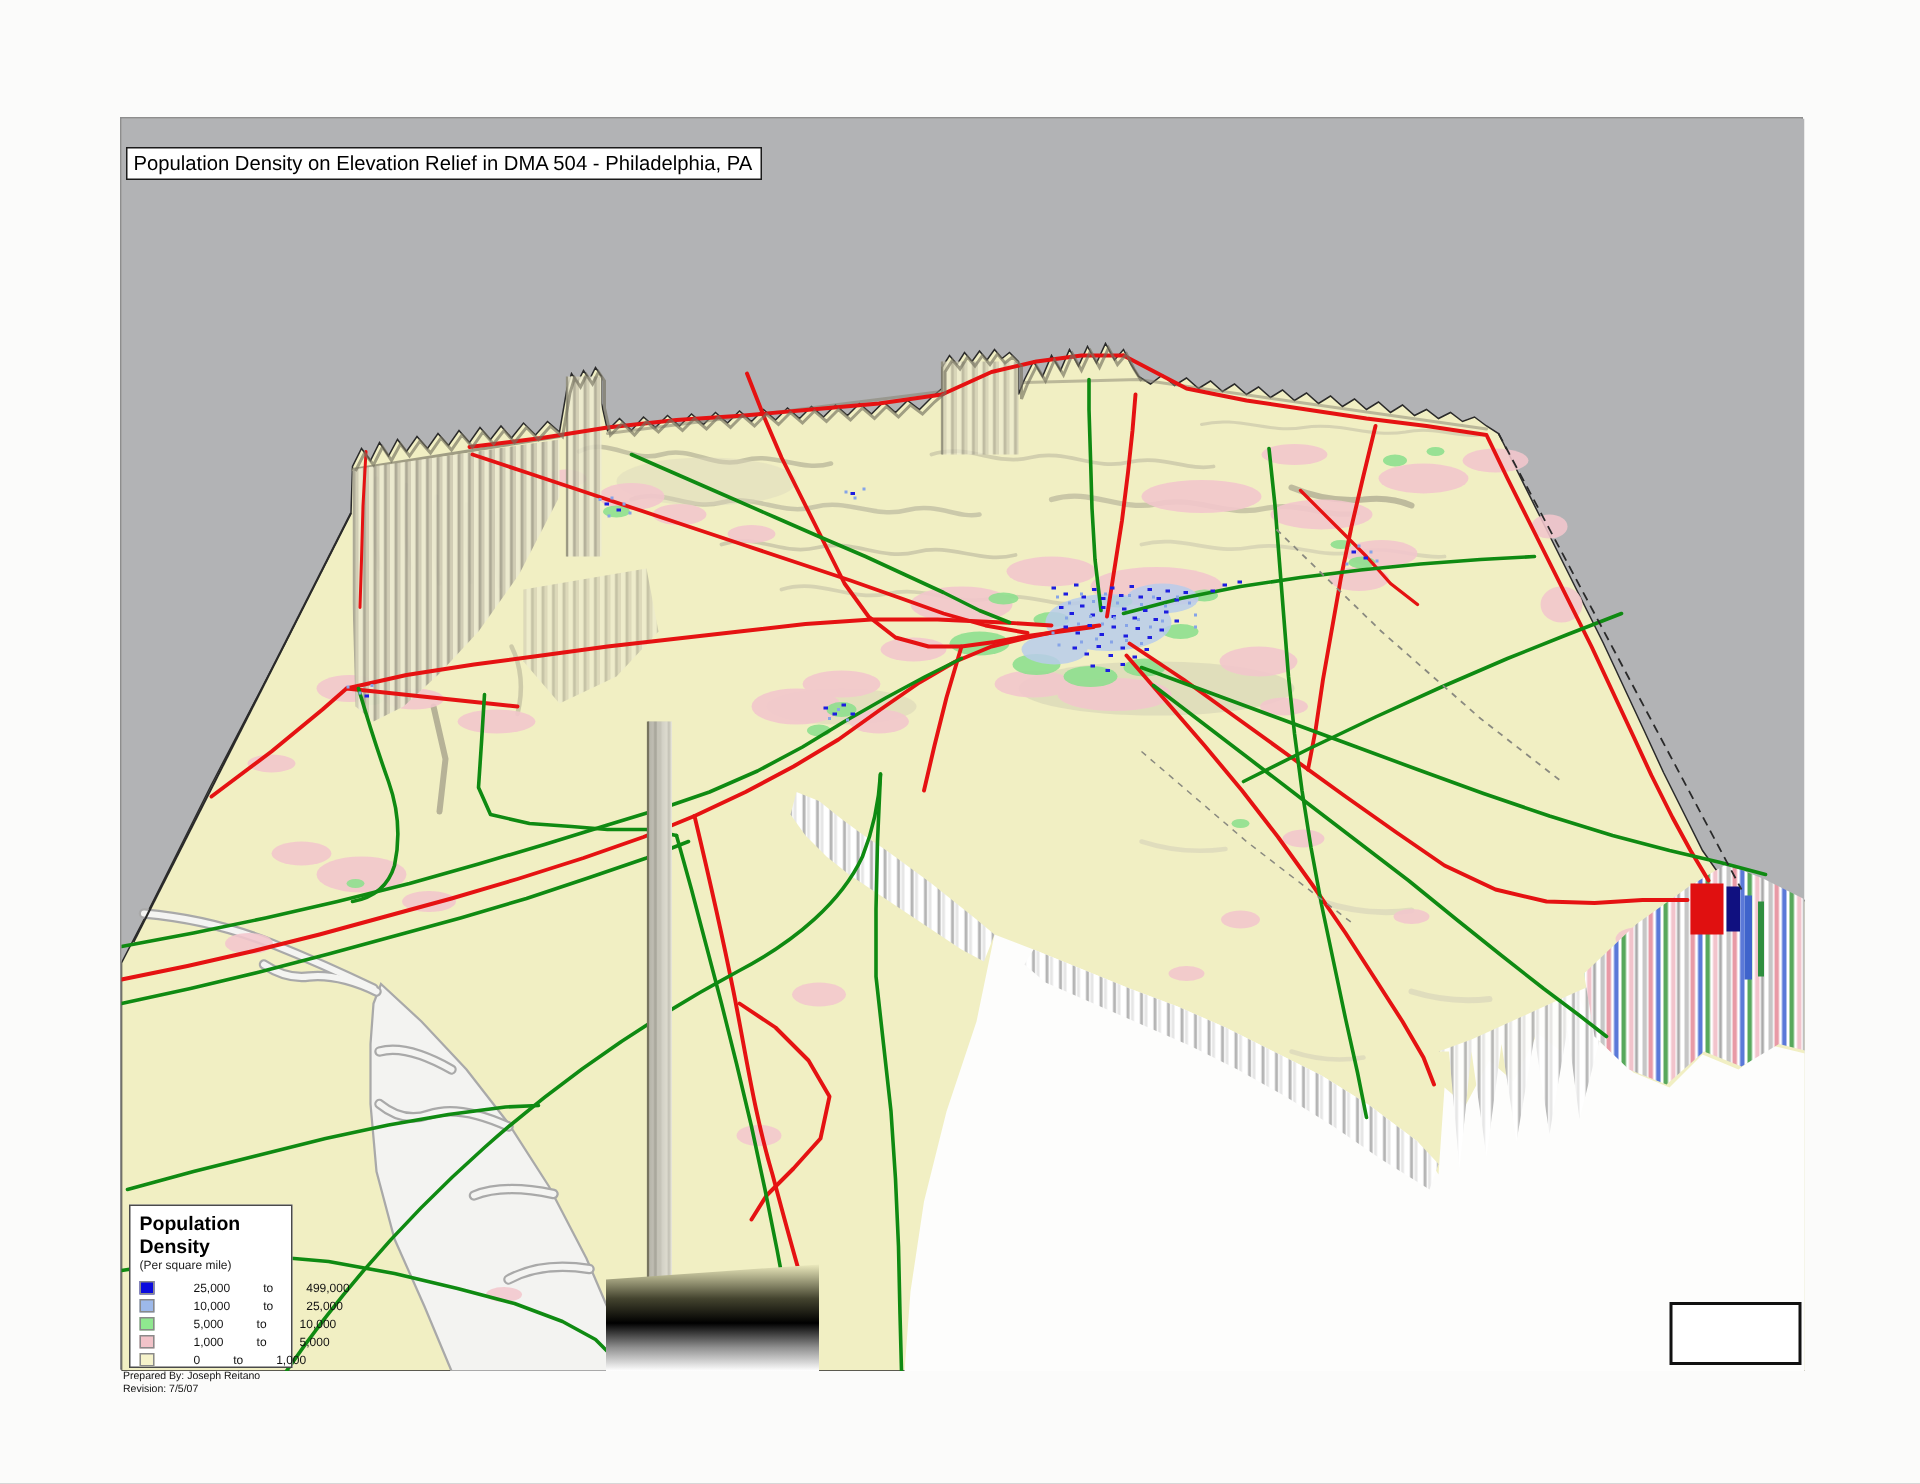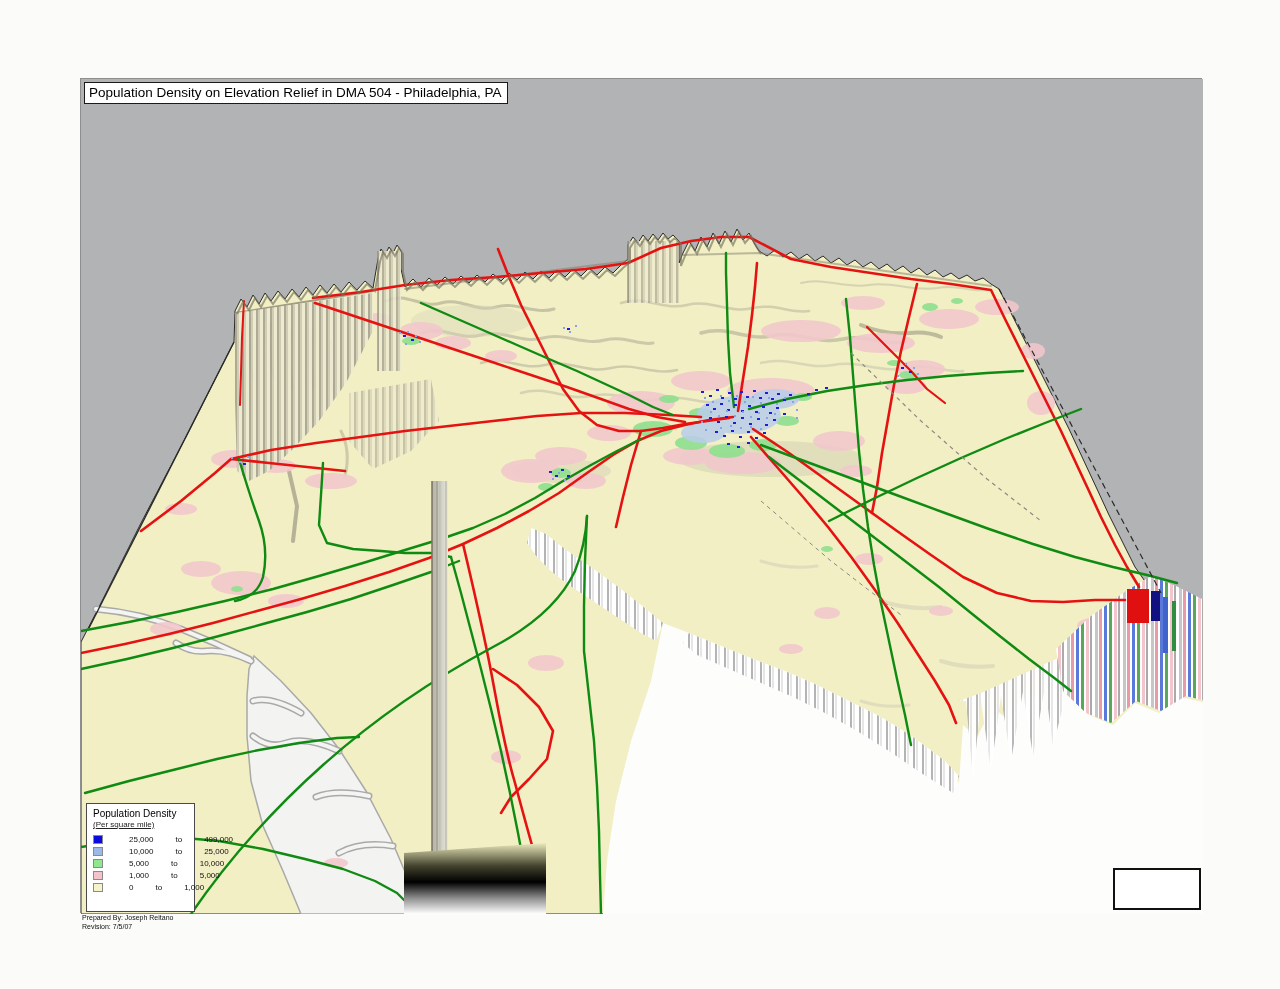--- a/index.html
+++ b/index.html
@@ -6,32 +6,32 @@
   body{
     width:1280px;height:989px;position:relative;overflow:hidden;
     background:#fbfbfa;font-family:"Liberation Sans", sans-serif;
   }
   .map-frame{
     position:absolute;left:80px;top:78px;width:1122px;height:835px;
     background:#b2b3b5;border:1px solid #8e8e8e;box-sizing:border-box;
   }
   .map-frame svg{position:absolute;left:0;top:0;}
   .title-box{
-    position:absolute;left:84px;top:82px;
+    position:absolute;left:84px;top:98px;
     background:#ffffff;border:1px solid #1a1a1a;
     font-size:13.5px;color:#000;padding:2px 5px 3px 4px;white-space:nowrap;
     z-index:30;
   }
   .legend-box{
     position:absolute;left:86px;top:803px;width:109px;height:109px;
     background:#ffffff;border:1px solid #4a4a4a;box-sizing:border-box;
     z-index:30;padding:4px 0 0 6px;
   }
-  .legend-title{font-size:10px;color:#000;letter-spacing:0;}
-  .legend-subtitle{font-size:8px;color:#222;margin-top:1px;text-decoration:underline;}
+  .legend-title{font-size:13px;color:#000;letter-spacing:0;font-weight:bold;}
+  .legend-subtitle{font-size:8px;color:#222;margin-top:1px;}
   .legend-rows{margin-top:4px;}
   .legend-row{display:flex;align-items:center;height:12px;gap:22px;}
   .legend-swatch{
     width:10px;height:9px;border:1px solid #8a8a8a;box-sizing:border-box;
     margin-right:4px;flex:0 0 auto;
   }
   .legend-from{width:34px;text-align:right;font-size:8px;color:#111;}
   .legend-toword{width:14px;text-align:left;font-size:8px;color:#111;}
   .legend-upper{width:38px;text-align:right;font-size:8px;color:#111;}
   .credits{

